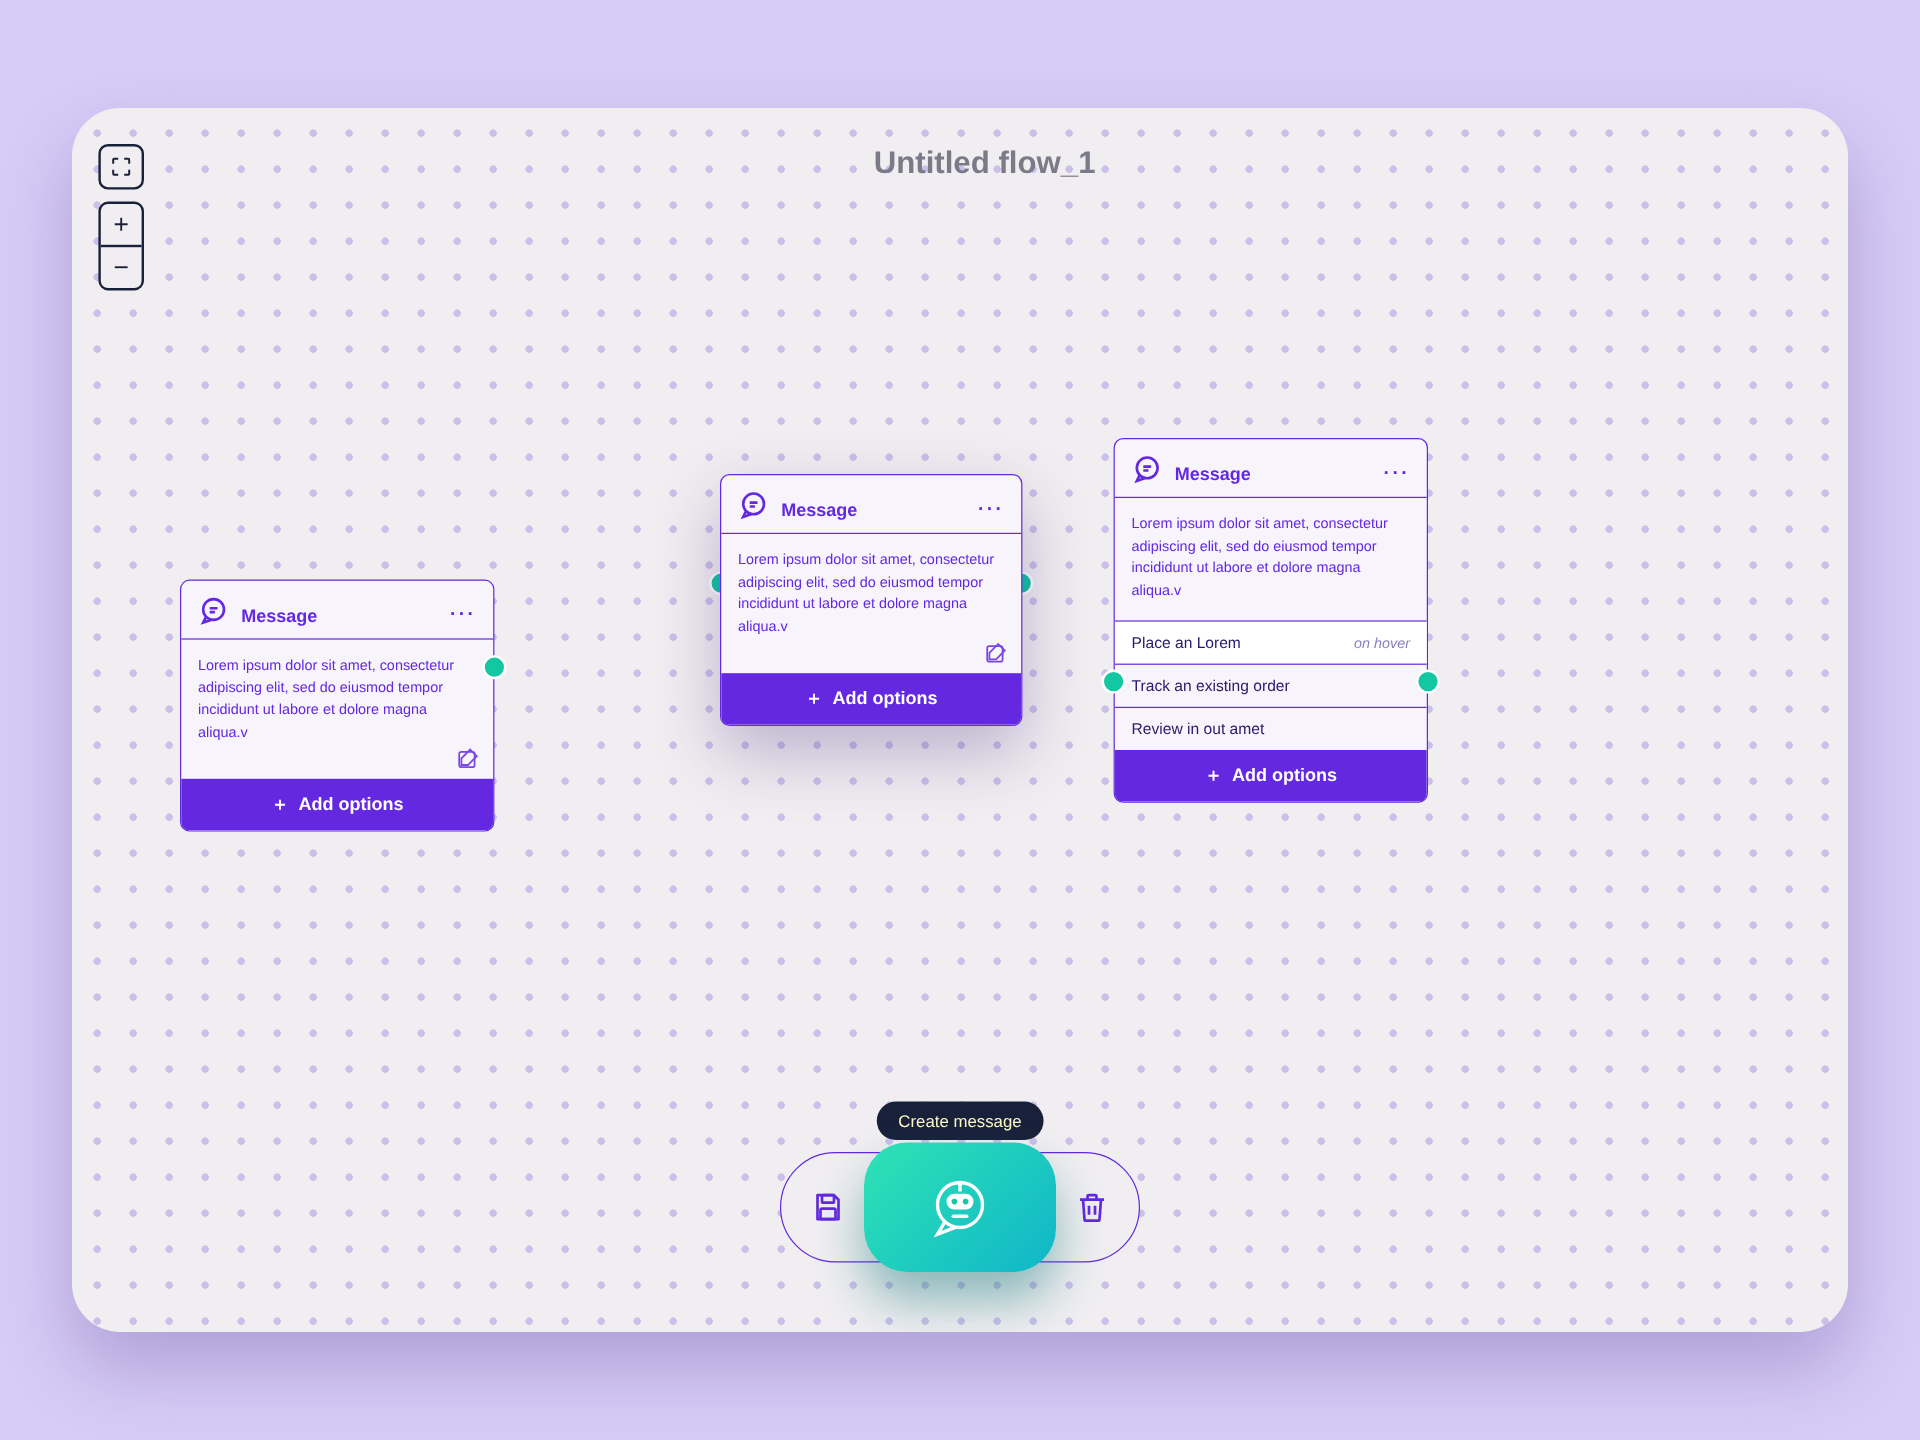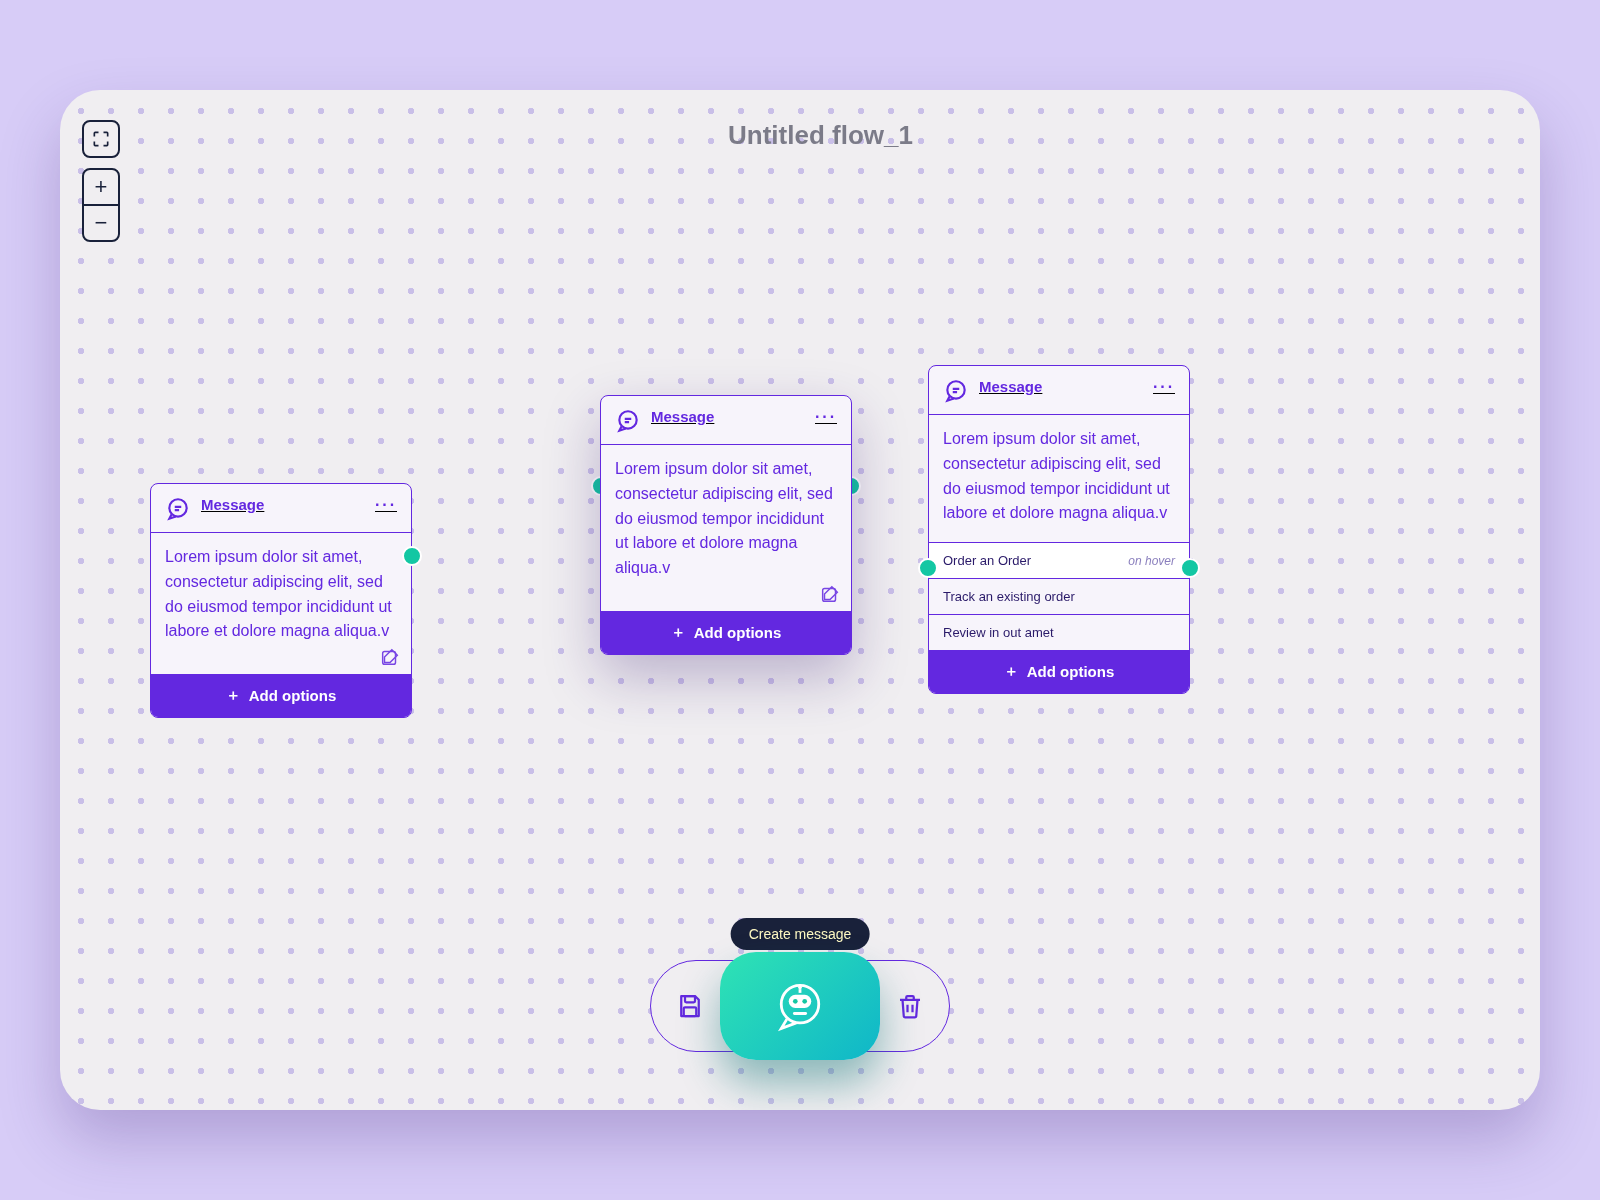--- a/index.html
+++ b/index.html
@@ -42,28 +42,27 @@
   .ctrl-zoom .zbtn:first-child{border-bottom:2px solid var(--navy);}
   
   .card{
     position:absolute;width:260px;border:1.5px solid var(--card-border);
     border-radius:8px;background:var(--card-bg);
     display:flex;flex-direction:column;overflow:hidden;
     box-shadow:0 0 0 rgba(0,0,0,0);
   }
   .card.shadowed{box-shadow:0 22px 55px rgba(50,20,110,.28);}
   .card-head{
-    display:flex;align-items:flex-start;gap:10px;padding:12px 14px 10px 14px;
+    display:flex;align-items:flex-end;gap:10px;padding:12px 14px 10px 14px;
     border-bottom:1.5px solid var(--card-border);
-    text-decoration:underline;
   }
   .card-head .ttl{color:var(--purple);font-weight:700;font-size:15px;flex:1;}
   .card-head .menu{color:var(--purple);letter-spacing:2px;font-weight:900;cursor:pointer;}
   .card-body{
-    padding:12px 14px 8px 14px;color:var(--purple);font-size:16px;line-height:1.55;
+    padding:12px 14px 8px 14px;color:var(--purple);font-size:12px;line-height:1.55;
     position:relative;
   }
   .card-body .edit{
     position:absolute;right:10px;bottom:6px;width:22px;height:22px;opacity:.85;cursor:pointer;
   }
   .opt{
     padding:10px 14px;border-top:1.5px solid var(--card-border);
     color:var(--option-muted);font-size:13px;display:flex;justify-content:space-between;align-items:center;
     cursor:pointer;position:relative;
   }
@@ -192,21 +191,21 @@
           <path d="M6 17l-2 4 6-2"></path>
           <path d="M9 10h6M9 13h4"></path>
       </svg>
       <span class="ttl">Message</span>
       <span class="menu">···</span>
     </div>
     <div class="card-body" style="padding-bottom:16px">
       <span>Lorem ipsum dolor sit amet, consectetur adipiscing elit, sed do eiusmod tempor incididunt ut labore et dolore magna aliqua.v</span>
     </div>
     <div class="opt hov">
-      <span>Order an Order</span>
+      <span>Place an Lorem</span>
       <span class="hover-lbl">on hover</span>
     </div>
     <div class="opt">
       <span>Track an existing order</span>
     </div>
     <div class="opt">
       <span>Review in out amet</span>
     </div>
     <div class="addbar">
       <span>＋</span>

